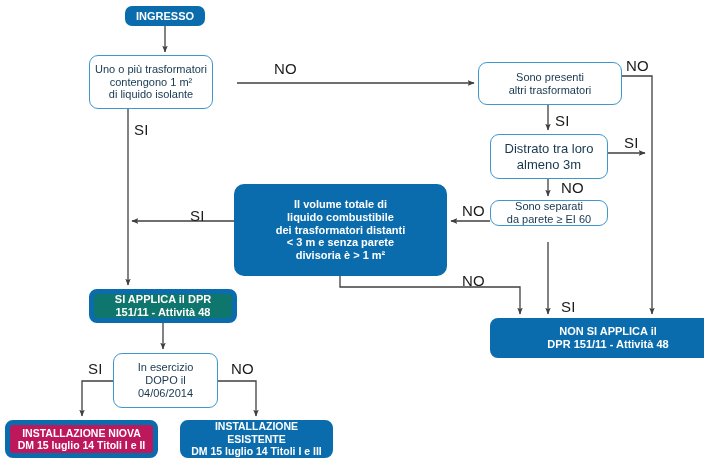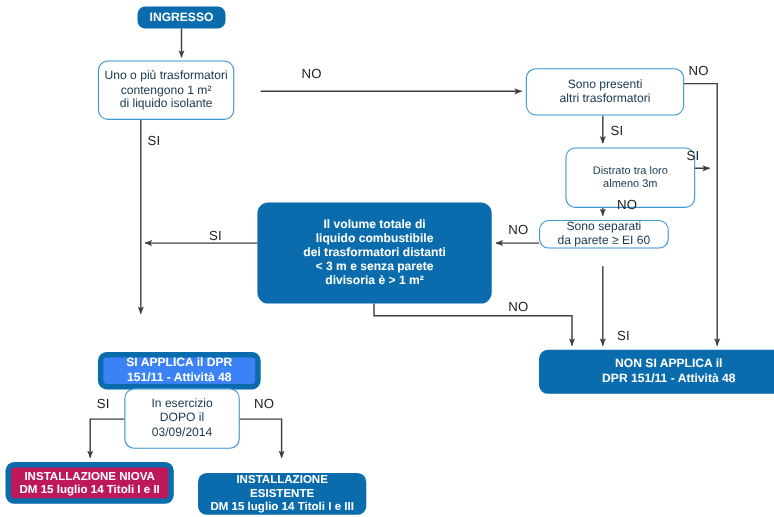--- a/index.html
+++ b/index.html
@@ -42,21 +42,21 @@
   }
   .node.outlined {
     background: #ffffff;
     color: #16374f;
     border: 1.4px solid #3e97cf;
     font-weight: 400;
   }
   .edge-label {
     position: absolute;
     color: #1b1b1b;
-    font-size: 12px;
+    font-size: 15px;
     font-family: "Liberation Sans", sans-serif;
     letter-spacing: 0.2px;
     z-index: 4;
     white-space: nowrap;
   }
   .caption {
     position: absolute;
     color: #111111;
     font-style: italic;
     font-weight: 700;
@@ -94,39 +94,39 @@
       </g>
   </svg>
 
   <div id="nodes-group">
       <div class="node filled" style="left: 125px; top: 6px; width: 80px; height: 20px; font-size: 11px; border-radius: 7px; background: rgb(10, 108, 173); border-color: rgb(10, 108, 173); color: rgb(255, 255, 255);">INGRESSO</div>
       <div class="node outlined" style="left: 89px; top: 55px; width: 124px; height: 54px; font-size: 11px; border-radius: 9px; border-color: rgb(62, 151, 207); color: rgb(22, 55, 79);">Uno o più trasformatori
 contengono 1 m²
 di liquido isolante</div>
       <div class="node outlined" style="left: 478px; top: 62px; width: 144px; height: 43px; font-size: 11px; border-radius: 9px; border-color: rgb(62, 151, 207); color: rgb(22, 55, 79); text-align: center;">Sono presenti
 altri trasformatori</div>
-      <div class="node outlined" style="left: 490px; top: 134px; width: 118px; height: 55px; font-size: 10px; border-radius: 9px; border-color: rgb(62, 151, 207); color: rgb(22, 55, 79); margin-left: 24px;">Distrato tra loro
+      <div class="node outlined" style="left: 490px; top: 134px; width: 118px; height: 45px; font-size: 13px; border-radius: 9px; border-color: rgb(62, 151, 207); color: rgb(22, 55, 79);">Distrato tra loro
 almeno 3m</div>
       <div class="node outlined" style="left: 490px; top: 200px; width: 118px; height: 26px; font-size: 11px; border-radius: 9px; border-color: rgb(62, 151, 207); color: rgb(22, 55, 79);">Sono separati
 da parete ≥ EI 60</div>
       <div class="node filled" style="left: 234px; top: 184px; width: 213px; height: 92px; font-size: 11px; border-radius: 10px; background: rgb(10, 108, 173); border-color: rgb(10, 108, 173); color: rgb(255, 255, 255);">Il volume totale di
 liquido combustibile
 dei trasformatori distanti
 &lt; 3 m e senza parete
 divisoria è &gt; 1 m²</div>
-      <div class="node filled" style="left: 89px; top: 289px; width: 148px; height: 34px; font-size: 11px; border-radius: 8px; background: #3b82f6; border-color: rgb(10, 108, 173); color: rgb(255, 255, 255); margin-top: 31px;">SI APPLICA il DPR
+      <div class="node filled" style="left: 89px; top: 289px; width: 148px; height: 34px; font-size: 11px; border-radius: 8px; background: #0f766e; border-color: rgb(10, 108, 173); color: rgb(255, 255, 255);">SI APPLICA il DPR
 151/11 - Attività 48</div>
       <div class="node filled" style="left: 490px; top: 318px; width: 236px; height: 40px; font-size: 11px; border-radius: 8px; background: rgb(10, 108, 173); border-color: rgb(10, 108, 173); color: rgb(255, 255, 255);">NON SI APPLICA il
 DPR 151/11 - Attività 48</div>
       <div class="node outlined" style="left: 113px; top: 353px; width: 105px; height: 55px; font-size: 11px; border-radius: 9px; border-color: rgb(62, 151, 207); color: rgb(22, 55, 79);">In esercizio
 DOPO il
-03/09/2014</div>
+04/06/2014</div>
       <div class="node filled" style="left: 5px; top: 420px; width: 153px; height: 38px; font-size: 10.5px; border-radius: 8px; background: #be185d; border-color: rgb(10, 108, 173); color: rgb(255, 255, 255);">INSTALLAZIONE NIOVA
 DM 15 luglio 14 Titoli I e II</div>
-      <div class="node filled" style="left: 180px; top: 420px; width: 153px; height: 38px; font-size: 10.5px; border-radius: 8px; background: rgb(10, 108, 173); border-color: rgb(10, 108, 173); color: rgb(255, 255, 255); margin-top: 10px;">INSTALLAZIONE ESISTENTE
+      <div class="node filled" style="left: 180px; top: 420px; width: 153px; height: 38px; font-size: 10.5px; border-radius: 8px; background: rgb(10, 108, 173); border-color: rgb(10, 108, 173); color: rgb(255, 255, 255);">INSTALLAZIONE ESISTENTE
 DM 15 luglio 14 Titoli I e III</div>
     </div>
   <div id="labels-group">
       <div class="edge-label" style="left: 274px; top: 60px;">NO</div>
       <div class="edge-label" style="left: 134px; top: 121px;">SI</div>
       <div class="edge-label" style="left: 626px; top: 57px;">NO</div>
       <div class="edge-label" style="left: 555px; top: 112px;">SI</div>
       <div class="edge-label" style="left: 624px; top: 134px;">SI</div>
       <div class="edge-label" style="left: 561px; top: 179px;">NO</div>
       <div class="edge-label" style="left: 462px; top: 202px;">NO</div>

